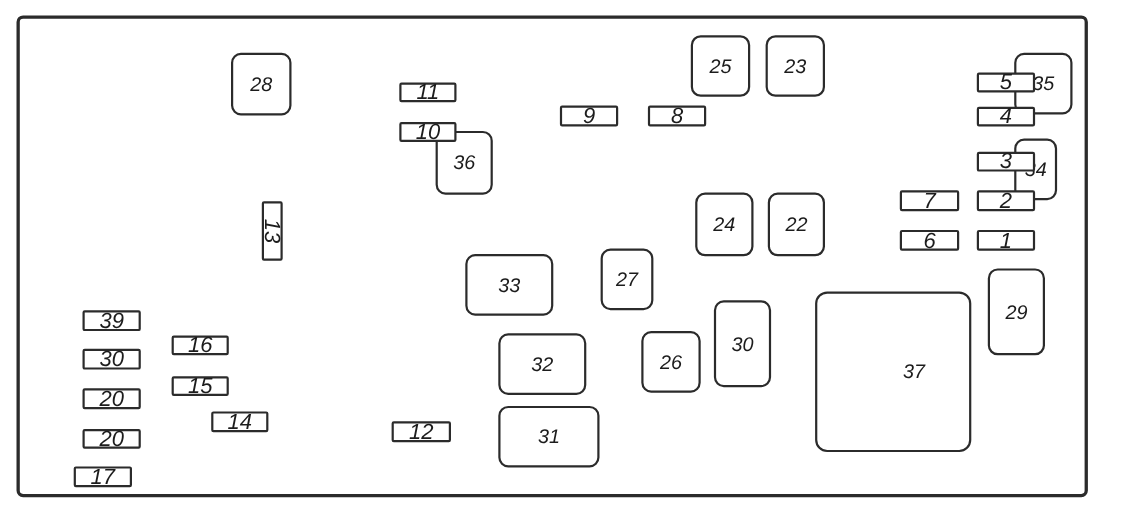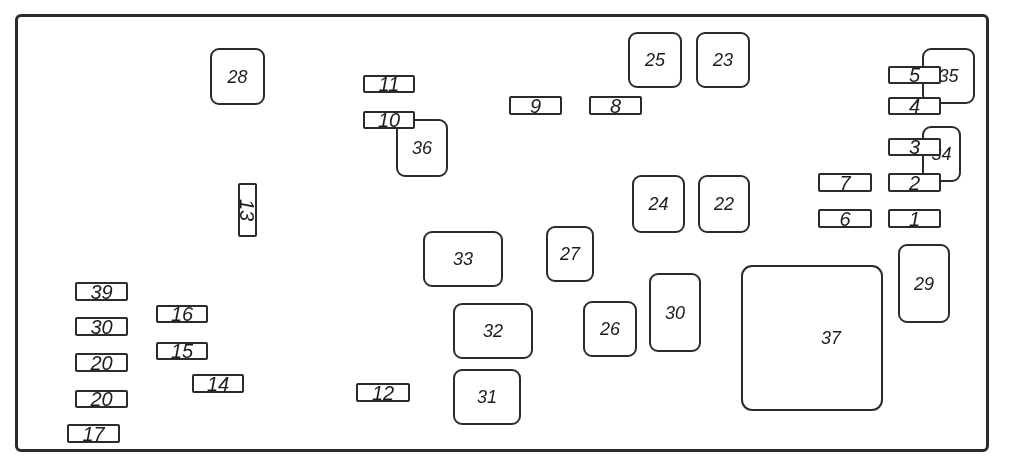--- a/index.html
+++ b/index.html
@@ -71,21 +71,21 @@
     </div>
   <div class="box relay" style="left:423px;top:231px;width:80px;height:56px">
       <span class="lbl">33</span>
     </div>
   <div class="box relay" style="left:546px;top:226px;width:48px;height:56px">
       <span class="lbl">27</span>
     </div>
   <div class="box relay" style="left:453px;top:303px;width:80px;height:56px">
       <span class="lbl">32</span>
     </div>
-  <div class="box relay" style="left:453px;top:369px;width:68px;height:56px">
+  <div class="box relay" style="left:453px;top:369px;width:92px;height:56px">
       <span class="lbl">31</span>
     </div>
   <div class="box relay" style="left:583px;top:301px;width:54px;height:56px">
       <span class="lbl">26</span>
     </div>
   <div class="box relay" style="left:649px;top:273px;width:52px;height:79px">
       <span class="lbl">30</span>
     </div>
   <div class="box relay big" style="left:741px;top:265px;width:142px;height:146px">
       <span class="lbl">37</span>

